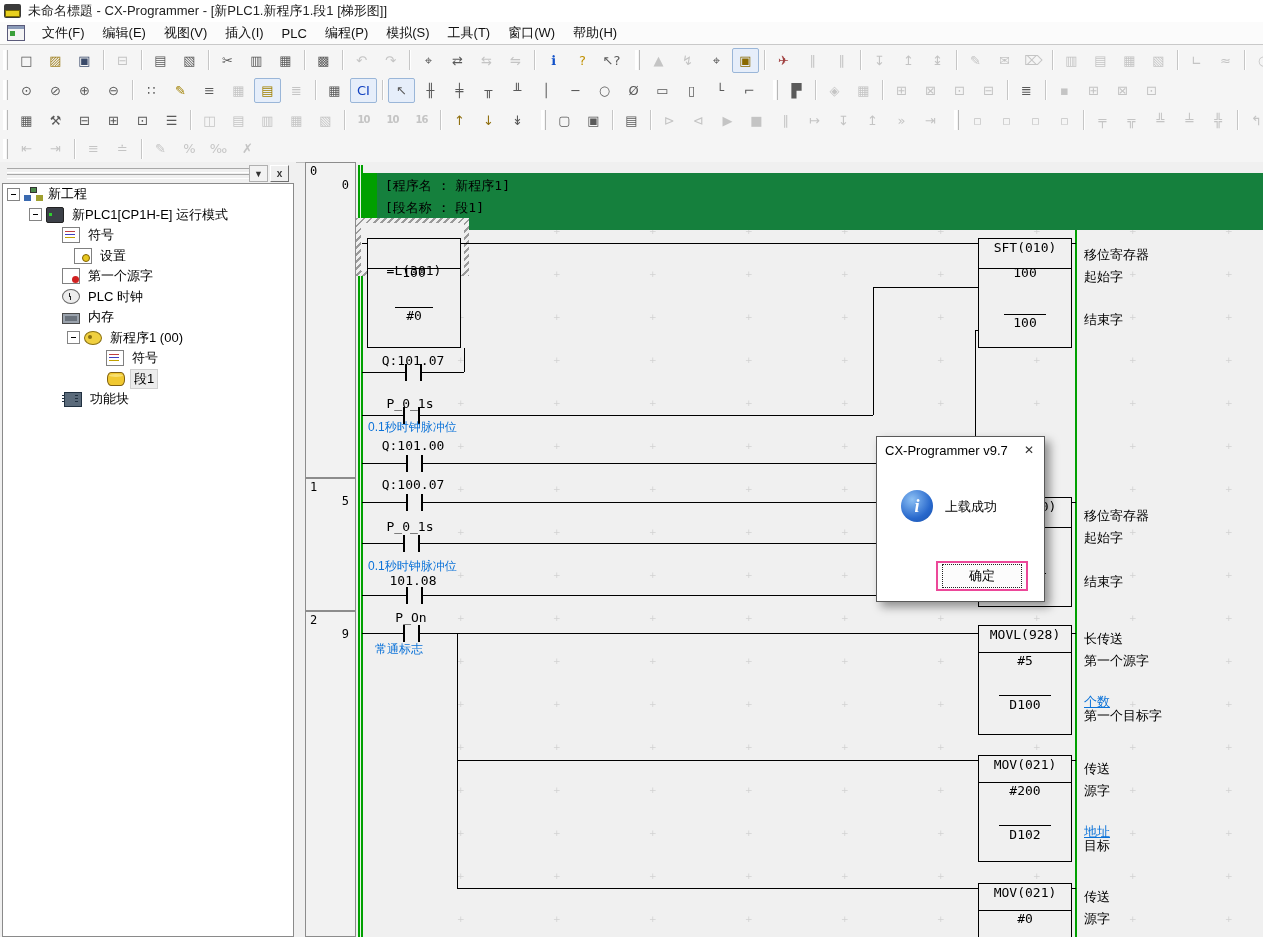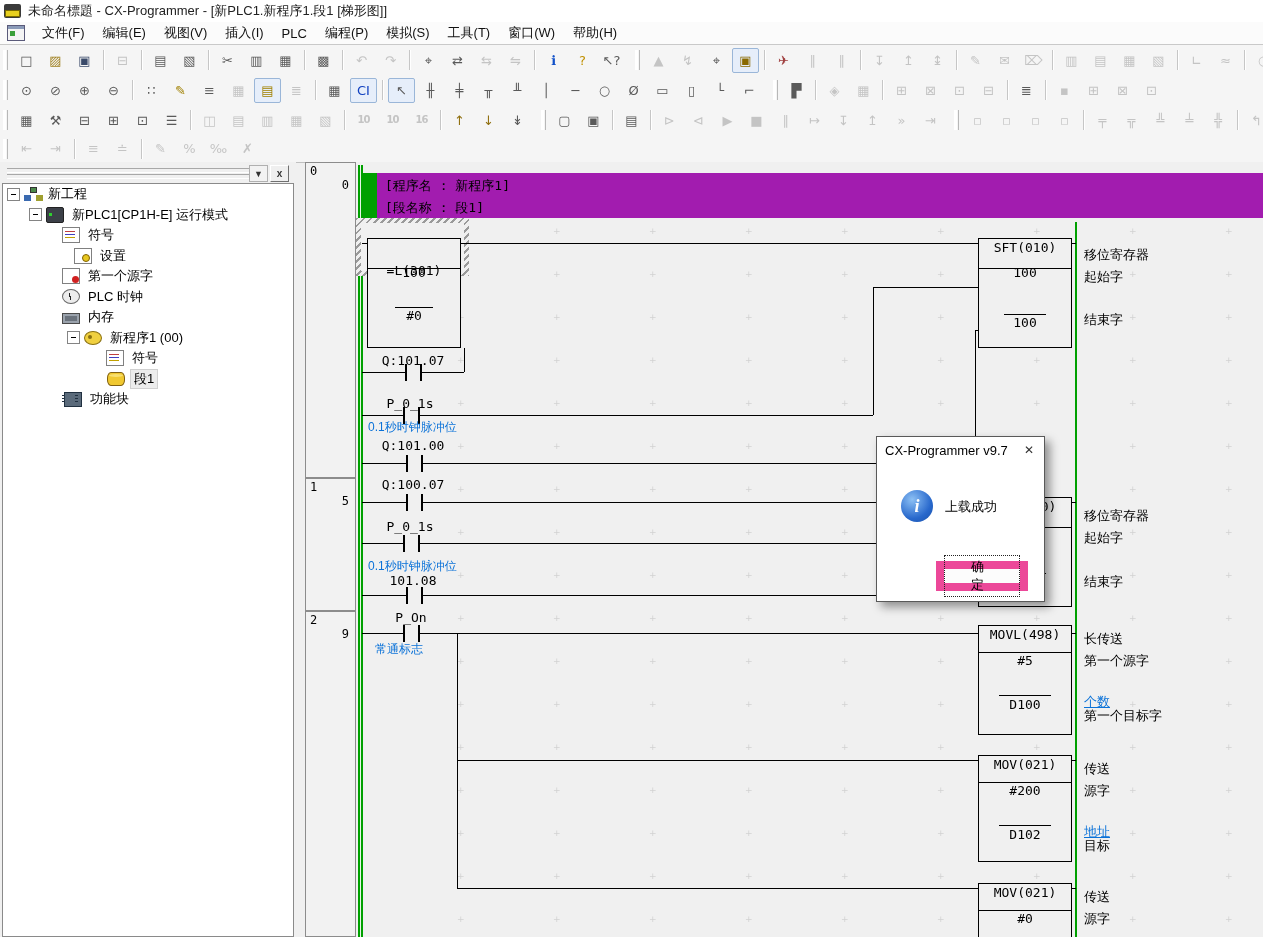--- a/index.html
+++ b/index.html
@@ -72,21 +72,21 @@
       box-shadow:0 3px 0 #203040,0 6px 0 #203040,13px 0 0 #203040,13px 3px 0 #203040,13px 6px 0 #203040;}
   
   #ladder{position:absolute;left:305px;top:162px;width:958px;height:775px;background:#f0f0f0;overflow:hidden;}
   .margin-cell{position:absolute;left:0;width:51px;background:#f2f2f2;border:1px solid #8c8c8c;box-sizing:border-box;}
   .rung-num{position:absolute;left:4px;top:1px;font:12px "DejaVu Sans Mono",monospace;color:#000;}
   .step-num{position:absolute;right:6px;top:15px;font:12px "DejaVu Sans Mono",monospace;color:#000;}
   .gridmark{position:absolute;font:9px "DejaVu Sans",sans-serif;color:#d2d2d2;}
   .busL{position:absolute;left:53px;top:3px;width:5px;height:772px;
         background:linear-gradient(90deg,#00a000 2px,#e8f4e8 2px,#e8f4e8 3px,#00a000 3px);}
   .busR{position:absolute;left:770px;top:60px;width:2px;height:715px;background:#00a000;}
-  #banner{position:absolute;left:58px;top:11px;width:900px;height:45px;background:#a21caf;}
+  #banner{position:absolute;left:58px;top:11px;width:900px;height:57px;background:#15803d;}
   #banner .gblock{position:absolute;left:0;top:0;width:14px;height:45px;background:#00a000;}
   .banner-line{position:absolute;left:22px;font:13px "DejaVu Sans Mono",monospace;color:#000;}
   .hl{position:absolute;height:1px;background:#000;}
   .vl{position:absolute;width:1px;background:#000;}
   .lbox{position:absolute;border:1px solid #000;background:#f0f0f0;box-sizing:border-box;}
   .lbox .sepline{position:absolute;left:0;right:0;height:1px;background:#000;}
   .ltext{position:absolute;font:13px "DejaVu Sans Mono",monospace;color:#000;white-space:nowrap;line-height:14px;}
   .ltext.center{transform:translateX(-50%);}
   .ltext.cmt{font:12px "Liberation Sans",sans-serif;color:#0b72d8;}
   .ltext.rc{font:13px "Liberation Sans",sans-serif;color:#000;}
@@ -100,21 +100,21 @@
           border:1px solid #595959;box-shadow:5px 5px 9px rgba(0,0,0,.4);z-index:50;font-size:13px;}
   #dialog-titlebar{position:absolute;left:0;top:0;right:0;height:26px;background:#ffffff;display:flex;align-items:center;}
   #dialog-title{padding-left:8px;color:#000;}
   #dialog-close{position:absolute;right:0;top:0;width:30px;height:25px;display:flex;align-items:center;justify-content:center;color:#333;font-size:12px;}
   #dlg-info-icon{position:absolute;left:24px;top:53px;width:32px;height:32px;border-radius:50%;
      background:radial-gradient(circle at 35% 30%,#8cc0f4,#2868cc 62%,#1850a8);
      display:flex;align-items:center;justify-content:center;color:#fff;
      font:italic bold 18px "Liberation Serif",serif;}
   #dlg-message{position:absolute;left:68px;top:61px;color:#000;}
   #dlg-ok{position:absolute;left:59px;top:124px;width:92px;height:30px;background:#fcfcfc;
-          border:8px solid #ec4899;box-sizing:border-box;display:flex;align-items:center;justify-content:center;}
+          border:2px solid #ec4899;box-sizing:border-box;display:flex;align-items:center;justify-content:center;}
   #dlg-ok .focus{border:1px dotted #222;padding:2px 26px;font-size:13px;color:#000;}
 </style>
 </head>
 <body>
 
 <div id="titlebar">
   <span class="app-icon"></span>
   <span>未命名標題 - CX-Programmer - [新PLC1.新程序1.段1 [梯形图]]</span>
 </div>
 
@@ -654,21 +654,21 @@
     <div class="ltext cmt" style="left: 63px; top: 396px;">0.1秒时钟脉冲位</div>
     <div class="ltext  center" style="left: 108px; top: 412px;">101.08</div>
     <div class="ltext  center" style="left: 720px; top: 338px;">SFT(010)</div>
     <div class="ltext  center" style="left: 720px; top: 364px;">100</div>
     <div class="ltext  center" style="left: 720px; top: 413px;">100</div>
     <div class="ltext rc" style="left: 779px; top: 345px;">移位寄存器</div>
     <div class="ltext rc" style="left: 779px; top: 367px;">起始字</div>
     <div class="ltext rc" style="left: 779px; top: 411px;">结束字</div>
     <div class="ltext  center" style="left: 106px; top: 449px;">P_On</div>
     <div class="ltext cmt" style="left: 70px; top: 479px;">常通标志</div>
-    <div class="ltext  center" style="left: 720px; top: 466px;">MOVL(498)</div>
+    <div class="ltext  center" style="left: 720px; top: 466px;">MOVL(928)</div>
     <div class="ltext  center" style="left: 720px; top: 492px;">#5</div>
     <div class="ltext  center" style="left: 720px; top: 536px;">D100</div>
     <div class="ltext rc" style="left: 779px; top: 468px;">长传送</div>
     <div class="ltext rc" style="left: 779px; top: 490px;">第一个源字</div>
     <div class="ltext rcb" style="left: 779px; top: 531px;">个数</div>
     <div class="ltext rc" style="left: 779px; top: 545px;">第一个目标字</div>
     <div class="ltext  center" style="left: 720px; top: 596px;">MOV(021)</div>
     <div class="ltext  center" style="left: 720px; top: 622px;">#200</div>
     <div class="ltext  center" style="left: 720px; top: 666px;">D102</div>
     <div class="ltext rc" style="left: 779px; top: 598px;">传送</div>

